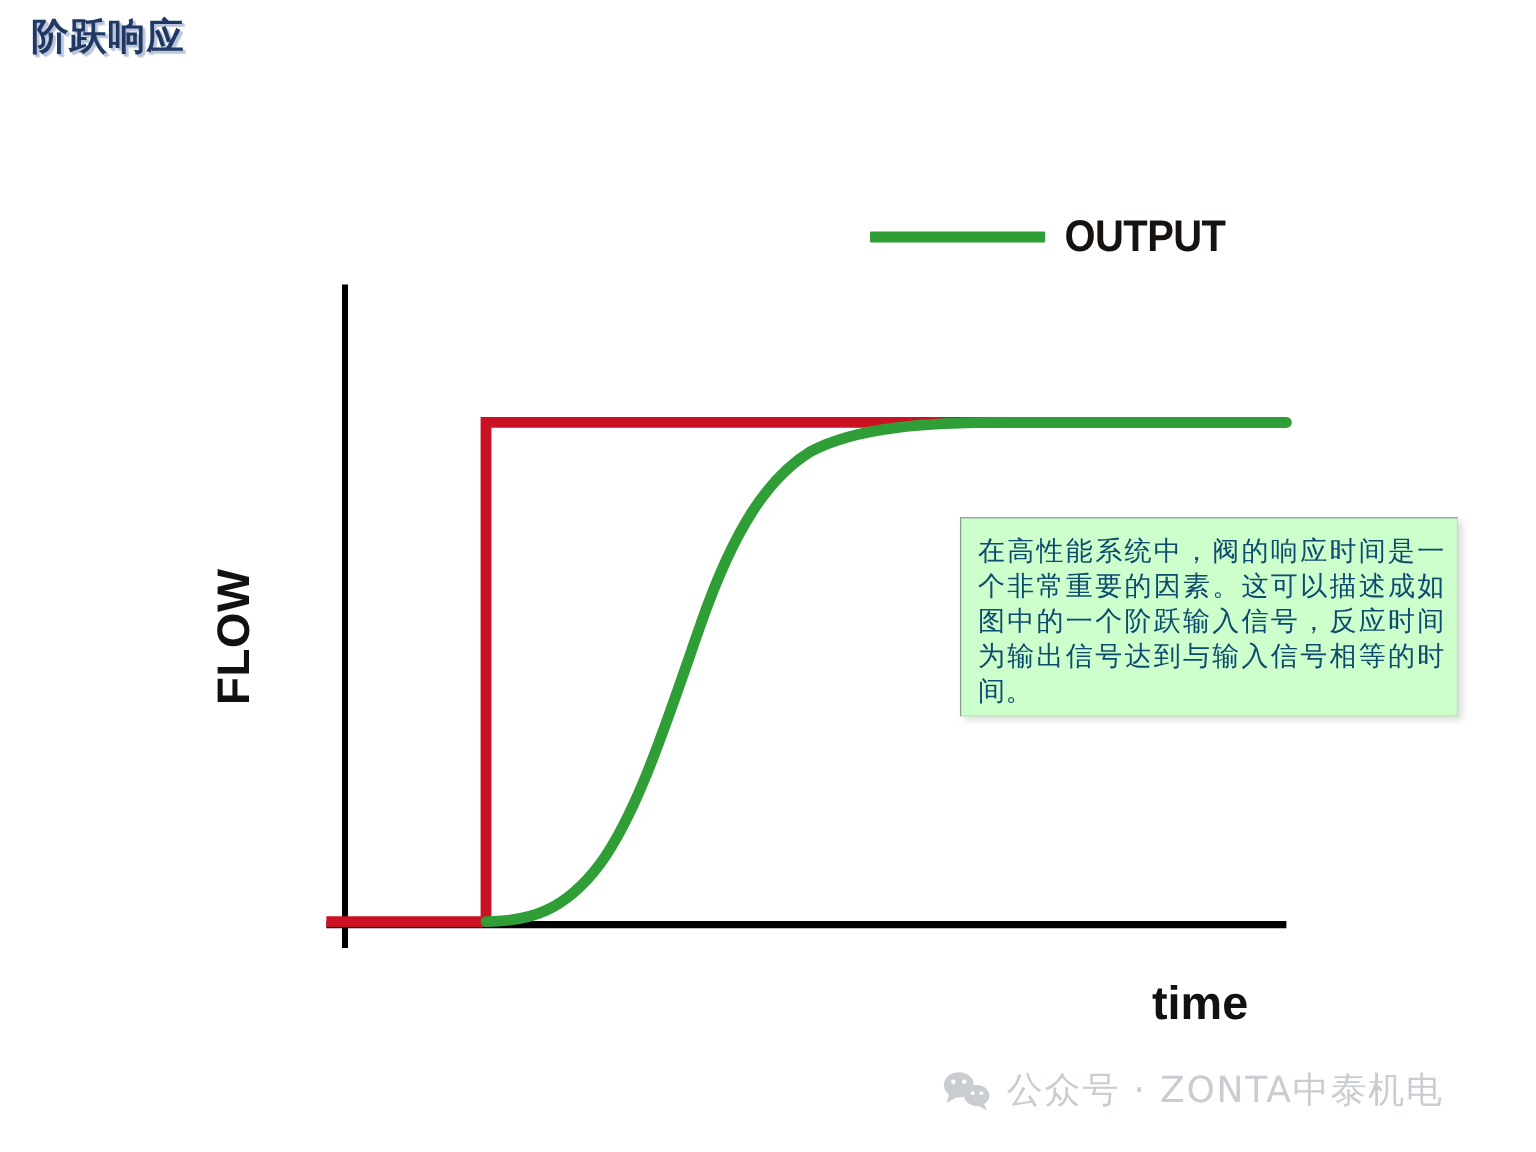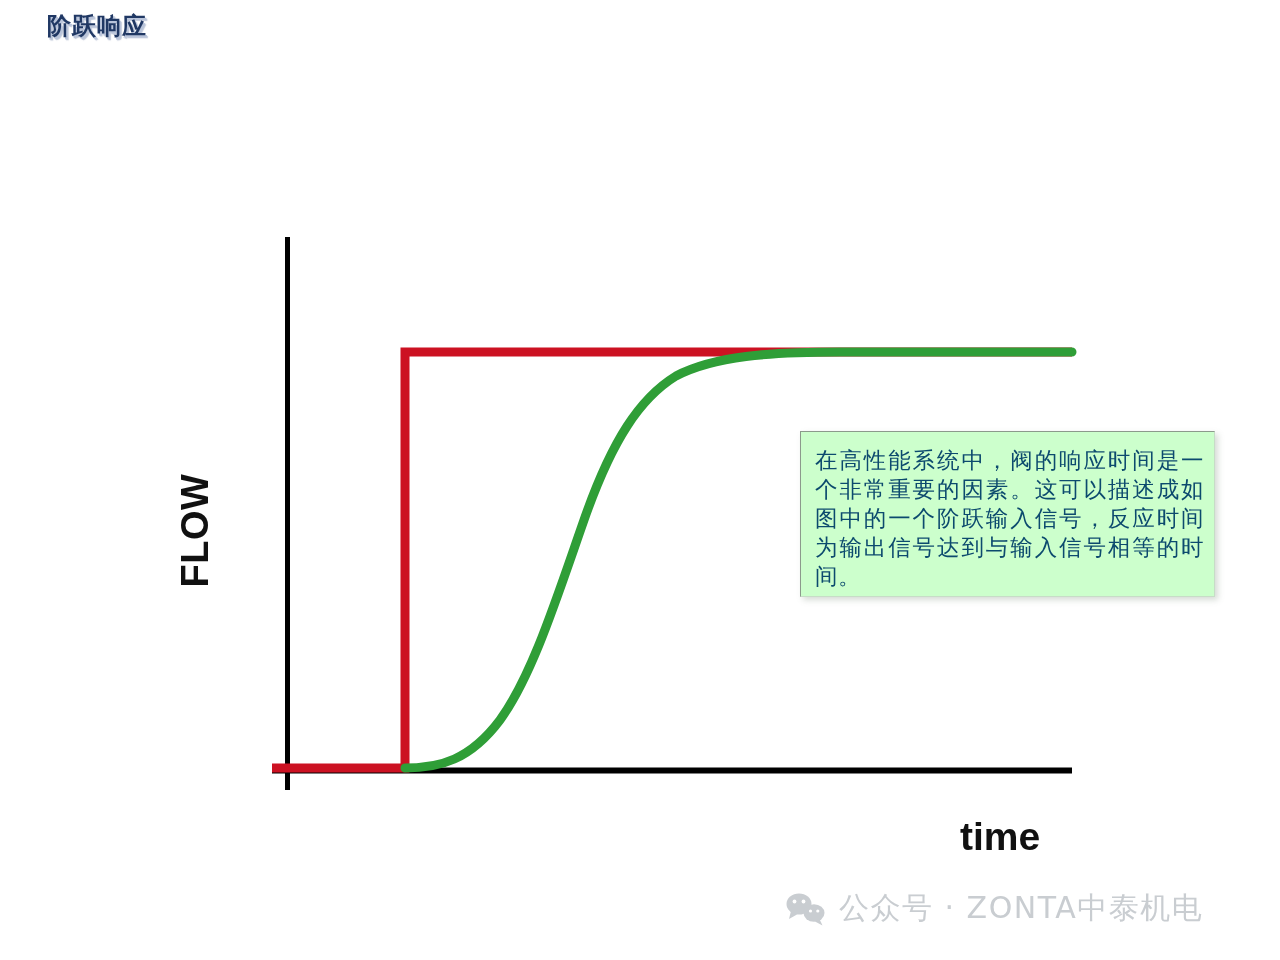--- a/index.html
+++ b/index.html
@@ -14,27 +14,26 @@
     overflow: hidden;
     font-family: "Liberation Sans", sans-serif;
   }
 
   
   #slide-title {
     position: absolute;
     left: 26px;
     top: 10px;
     font-family: "DejaVu Sans", sans-serif;
-    font-size: 24px;
+    font-size: 31px;
     font-weight: bold;
     color: #203864;
     letter-spacing: 1px;
     text-shadow: 1.5px 1.5px 0 #b9c4da, 2.5px 2.5px 1px rgba(140,155,185,0.55);
     white-space: nowrap;
-    margin-left: 21px;
   }
 
   
   #legend {
     position: absolute;
     left: 360px;
     top: 172px;
     width: 720px;
     height: 50px;
   }
@@ -170,20 +169,24 @@
     <path d="M 405,768
              C 440,768 470,760 500,720
              C 532,676 556,600 584,520
              C 612,440 640,398 676,376
              C 714,356 770,352 840,352
              L 1072,352" fill="none" stroke="#2f9e37" stroke-width="9" stroke-linecap="round" stroke-linejoin="round"></path>
   </svg>
 </div>
 
 <div id="legend">
+  <div class="legend-entry" id="legend-output">
+    <span class="legend-swatch green"></span>
+    <span class="legend-label">OUTPUT</span>
+  </div>
 </div>
 
 <div id="y-axis-title">
   <span>FLOW</span>
 </div>
 
 <div id="x-axis-title">time</div>
 
 <div id="annotation-box">
   <p id="annotation-text">在高性能系统中，阀的响应时间是一个非常重要的因素。这可以描述成如图中的一个阶跃输入信号，反应时间为输出信号达到与输入信号相等的时间。</p>

